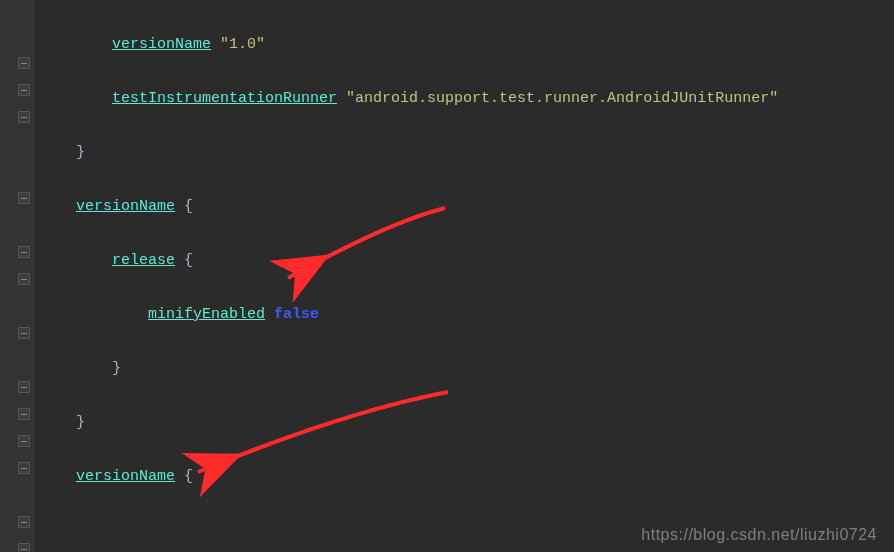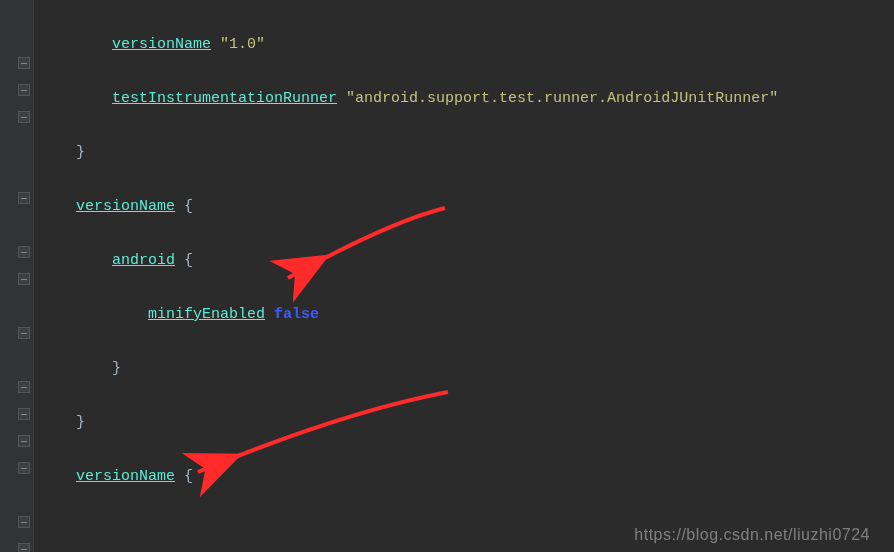--- a/index.html
+++ b/index.html
@@ -44,21 +44,21 @@
     line-height: 27px;
     white-space: pre;
   }
   .line { height: 27px; display: block; }
   .bright{ color: #5eead4; text-decoration: underline; }
   .false { color: #3b5bff; font-weight: bold; margin-top: 20px; }
   .punct { color: #A9B7C6; }
   .olive { color: #c5c180; }
   .watermark {
     position: absolute;
-    right: 24px;
+    right: 17px;
     bottom: 8px;
     color: #8e8e8e;
     font-family: sans-serif;
     font-size: 16px;
     letter-spacing: 0.5px;
     opacity: 0.85;
   }
   .arrow {
     position: absolute;
     pointer-events: none;
@@ -82,21 +82,21 @@
       <div class="fold" style="top: 435px;"></div>
       <div class="fold" style="top: 462px;"></div>
       <div class="fold" style="top: 516px;"></div>
       <div class="fold" style="top: 543px;"></div>
     </div>
   <div class="code">
 <span class="line">        <span class="bright">versionName</span> <span class="olive">"1.0"</span></span>
 <span class="line">        <span class="bright">testInstrumentationRunner</span> <span class="olive">"android.support.test.runner.AndroidJUnitRunner"</span></span>
 <span class="line"><span class="punct">    }</span></span>
 <span class="line">    <span class="bright">versionName</span> <span class="punct">{</span></span>
-<span class="line">        <span class="bright">android</span> <span class="punct">{</span></span>
+<span class="line">        <span class="bright">release</span> <span class="punct">{</span></span>
 <span class="line">            <span class="bright">minifyEnabled</span> <span class="false">false</span></span>
 <span class="line"><span class="punct">        }</span></span>
 <span class="line"><span class="punct">    }</span></span>
 <span class="line">    <span class="bright">versionName</span> <span class="punct">{</span></span>
 
 
 
 
 
 

